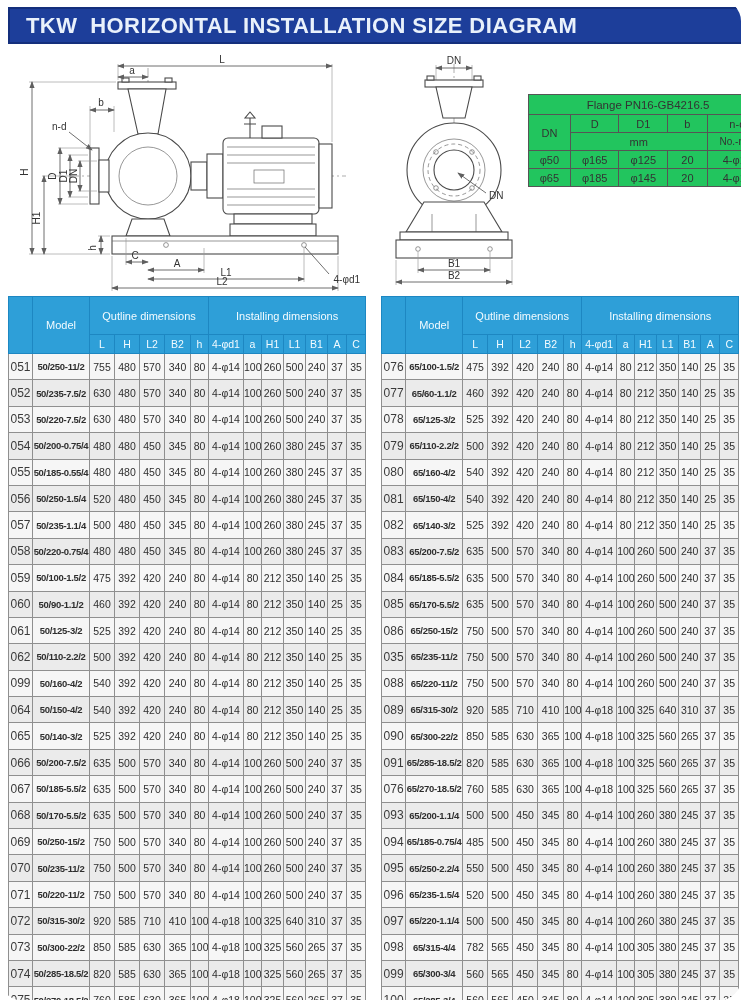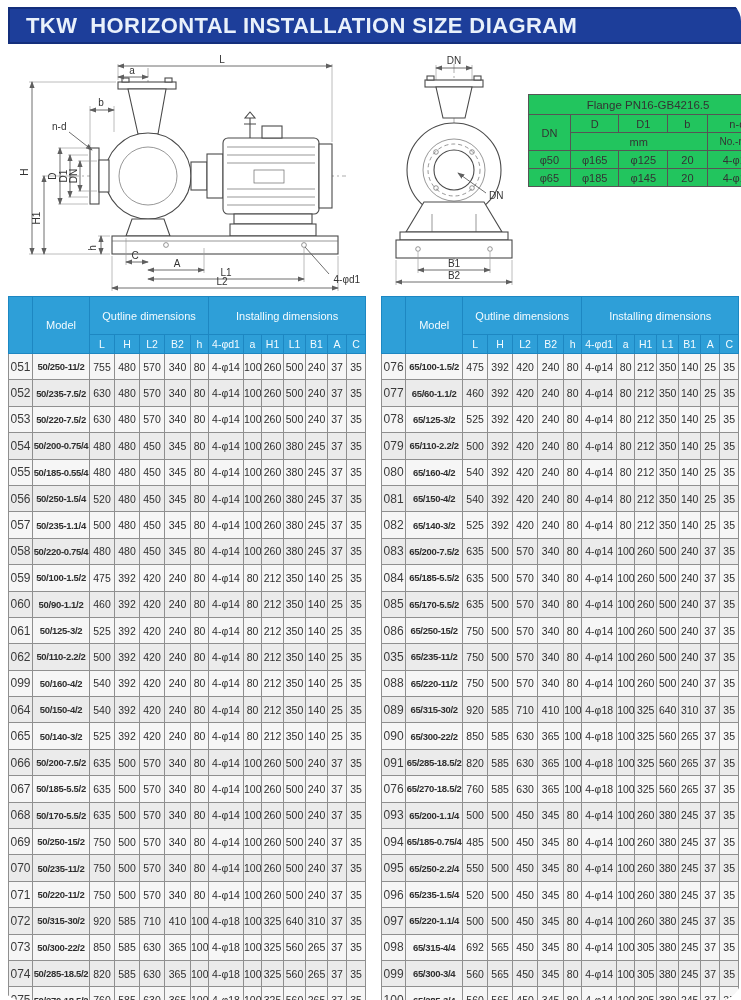--- a/index.html
+++ b/index.html
@@ -1112,21 +1112,21 @@
             <td>100</td>
             <td>260</td>
             <td>380</td>
             <td>245</td>
             <td>37</td>
             <td>35</td>
           </tr>
           <tr>
             <td class="num">098</td>
             <td class="model">65/315-4/4</td>
-            <td class="gs">692</td>
+            <td class="gs">782</td>
             <td>565</td>
             <td>450</td>
             <td>345</td>
             <td>80</td>
             <td class="gs">4-φ14</td>
             <td>100</td>
             <td>305</td>
             <td>380</td>
             <td>245</td>
             <td>37</td>

